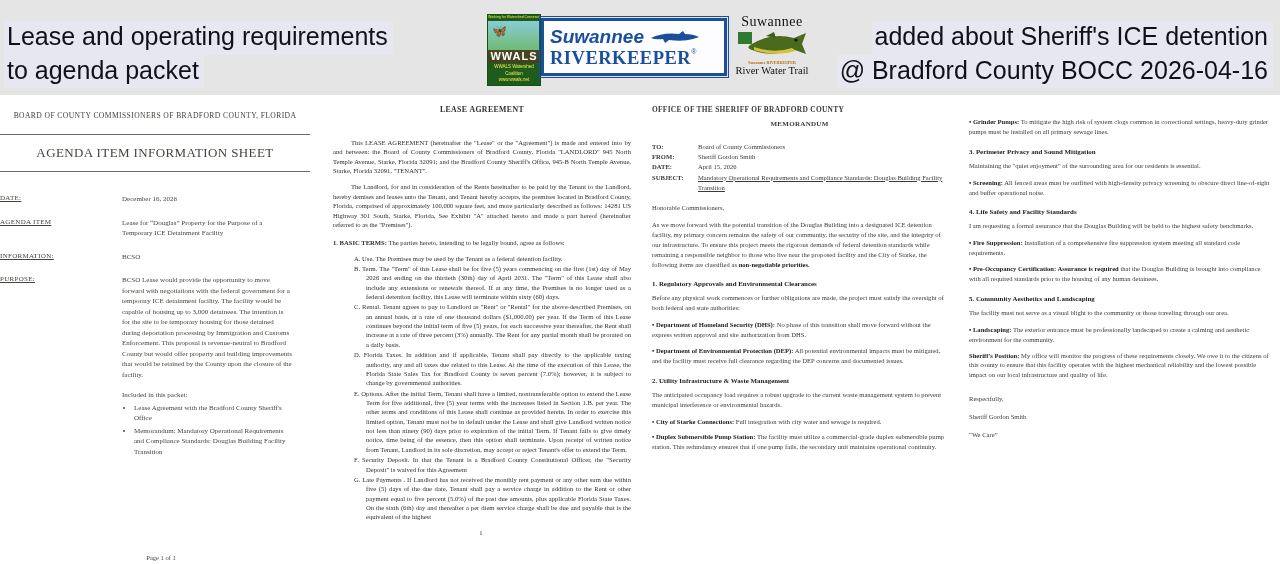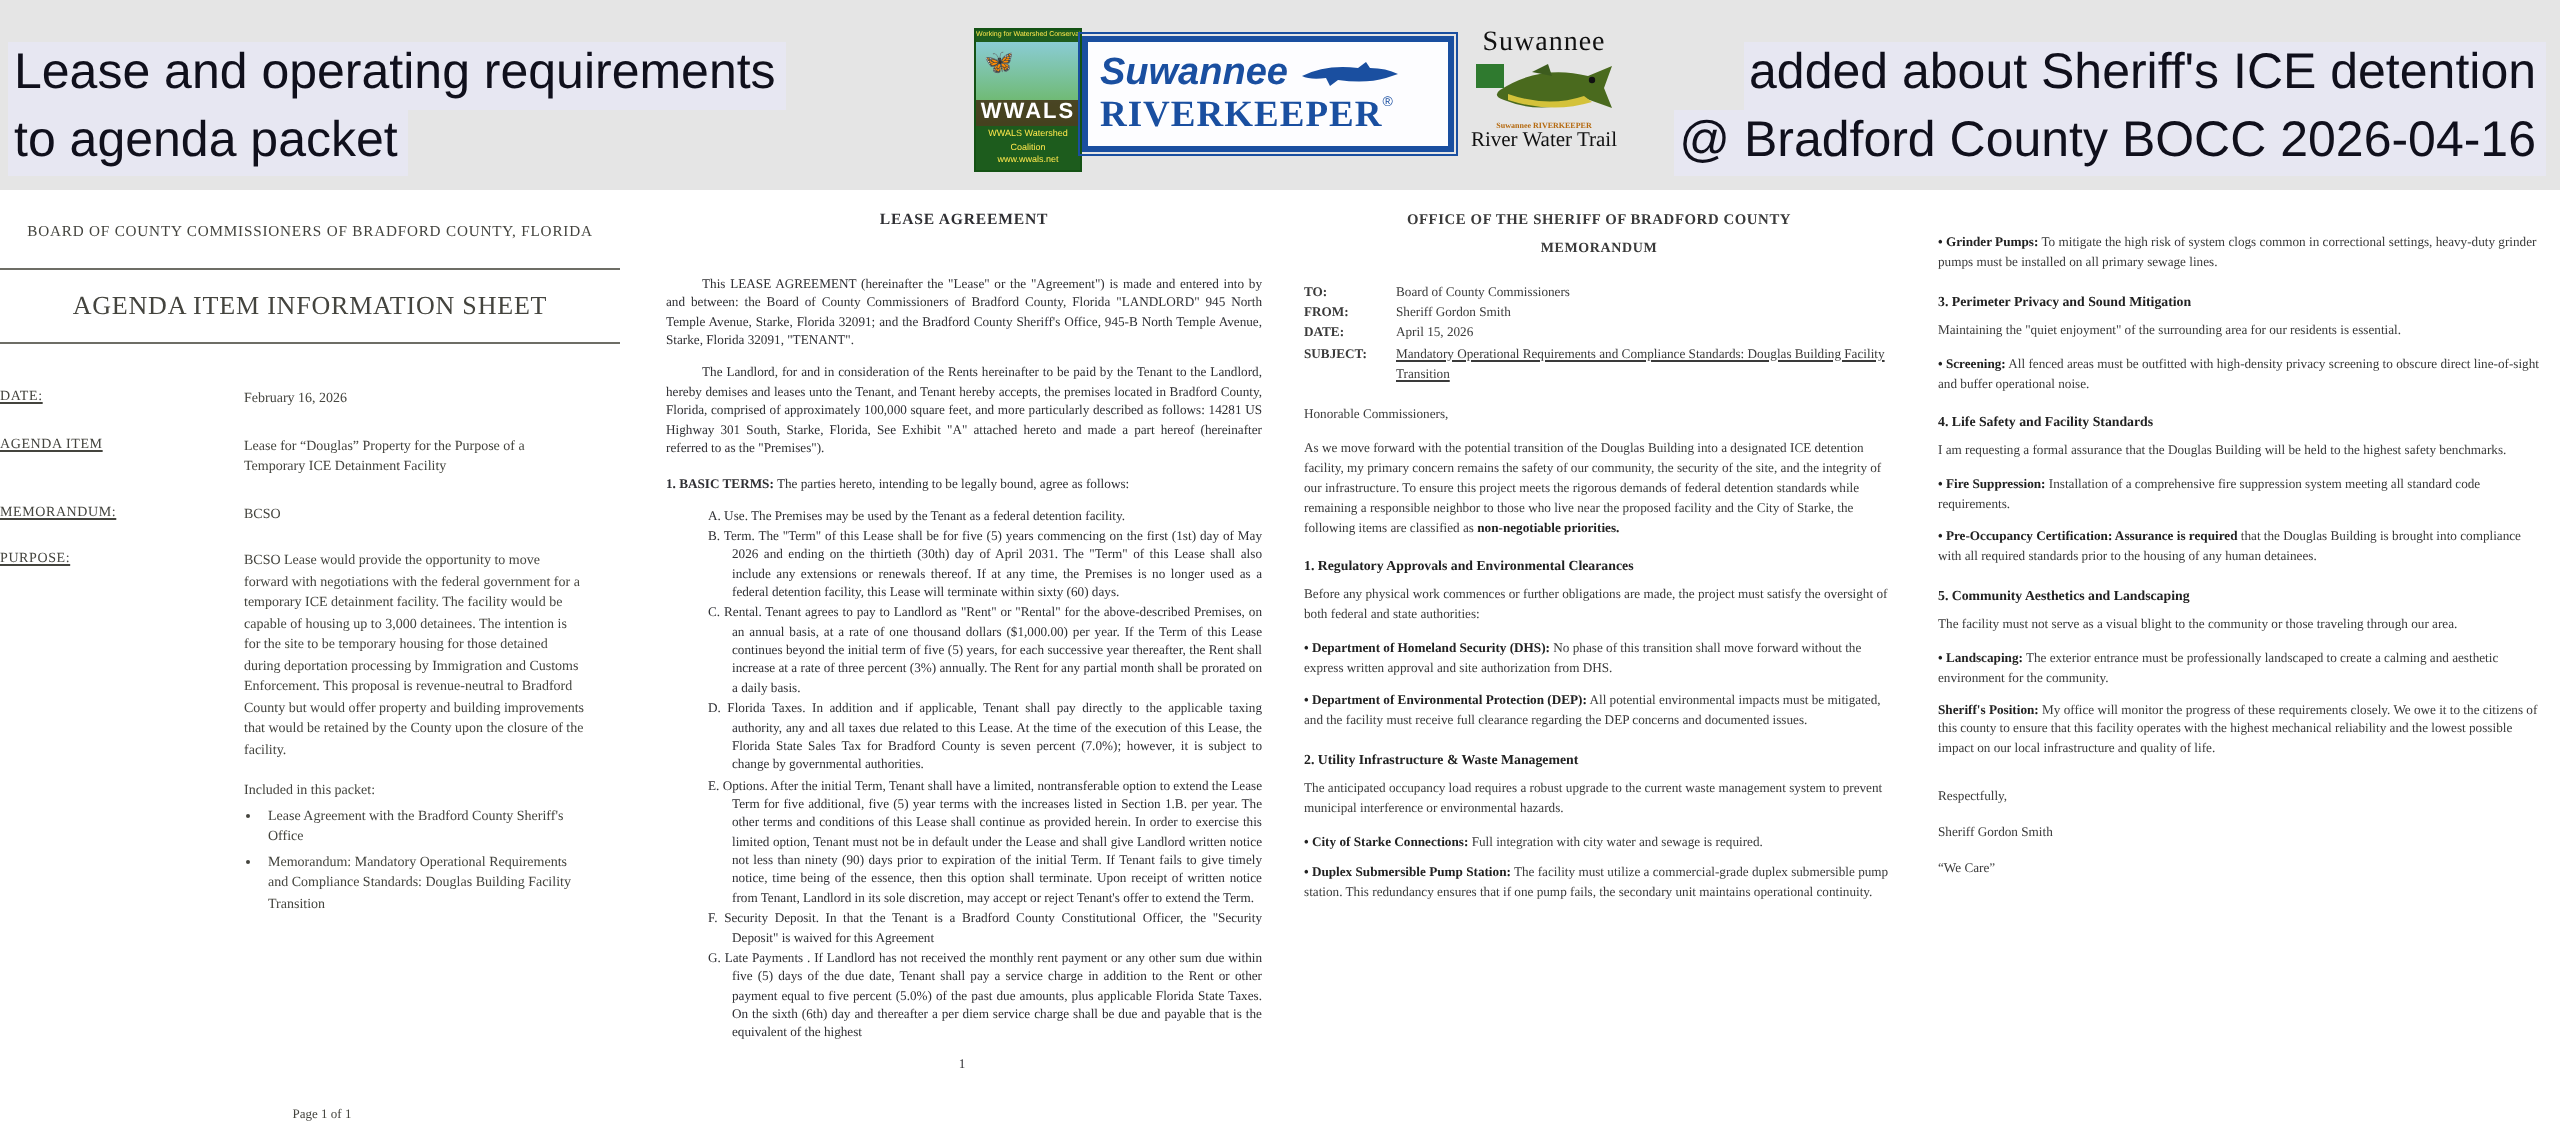--- a/index.html
+++ b/index.html
@@ -55,21 +55,21 @@
   .a-footer{position:absolute;bottom:3px;left:0;right:0;text-align:center;font-size:6.5px;}
 
   
   .l-title{text-align:center;font-weight:bold;font-size:7.8px;letter-spacing:.4px;margin-bottom:24px;}
   .l-para{font-size:6.6px;line-height:1.42;text-align:justify;text-indent:18px;margin-bottom:7px;}
   .l-basic{font-size:6.6px;line-height:1.42;text-align:justify;margin:9px 0 6px 0;}
   .l-clause{font-size:6.6px;line-height:1.42;text-align:justify;margin-left:21px;padding-left:12px;text-indent:-12px;margin-bottom:1px;}
   .l-footer{position:absolute;bottom:28px;left:0;right:0;text-align:center;font-size:6.6px;}
 
   
-  .m-title{text-align:center;font-weight:bold;font-size:7.4px;letter-spacing:.3px;margin-bottom:6px;}
+  .m-title{text-align:left;font-weight:bold;font-size:7.4px;letter-spacing:.3px;margin-bottom:6px;}
   .m-sub{text-align:center;font-weight:bold;font-size:7px;letter-spacing:.3px;margin-bottom:14px;}
   .m-to{display:flex;font-size:6.6px;line-height:1.55;}
   .m-to-label{width:46px;flex:none;font-weight:bold;}
   .m-to-value{flex:1;}
   .m-to-value.u{text-decoration:underline;}
   .m-flow{margin-top:10px;}
   .m-para{font-size:6.6px;line-height:1.5;margin:0 0 7px 0;}
   .m-h{font-size:6.9px;font-weight:bold;color:#222;margin:11px 0 6px 0;}
   .m-b{font-size:6.6px;line-height:1.5;margin:0 0 6px 0;}
   .m-b b,.m-para b{color:#222;}
@@ -131,28 +131,28 @@
 <div class="docs">
 
   <section class="doc doc-agenda">
     <div class="a-title">BOARD OF COUNTY COMMISSIONERS OF BRADFORD COUNTY, FLORIDA</div>
     <hr class="a-rule a-rule1">
     <div class="a-sheet">AGENDA ITEM INFORMATION SHEET</div>
     <hr class="a-rule">
     <div class="a-fields" id="agenda-fields">
         <div class="a-row">
           <div class="a-label">DATE:</div>
-          <div class="a-value">February 16, 2026</div>
+          <div class="a-value">December 16, 2026</div>
         </div>
         <div class="a-row">
           <div class="a-label">AGENDA ITEM</div>
           <div class="a-value">Lease for “Douglas” Property for the Purpose of a Temporary ICE Detainment Facility</div>
         </div>
         <div class="a-row">
-          <div class="a-label">MEMORANDUM:</div>
+          <div class="a-label">INFORMATION:</div>
           <div class="a-value">BCSO</div>
         </div>
       </div>
     <div class="a-row">
       <div class="a-label">PURPOSE:</div>
       <div class="a-value">
         <div>BCSO Lease would provide the opportunity to move forward with negotiations with the federal government for a temporary ICE detainment facility. The facility would be capable of housing up to 3,000 detainees. The intention is for the site to be temporary housing for those detained during deportation processing by Immigration and Customs Enforcement. This proposal is revenue-neutral to Bradford County but would offer property and building improvements that would be retained by the County upon the closure of the facility.</div>
         <div class="a-packet">Included in this packet:</div>
         <ul class="a-bullets" id="agenda-packet-list">
             <li>Lease Agreement with the Bradford County Sheriff's Office</li>

